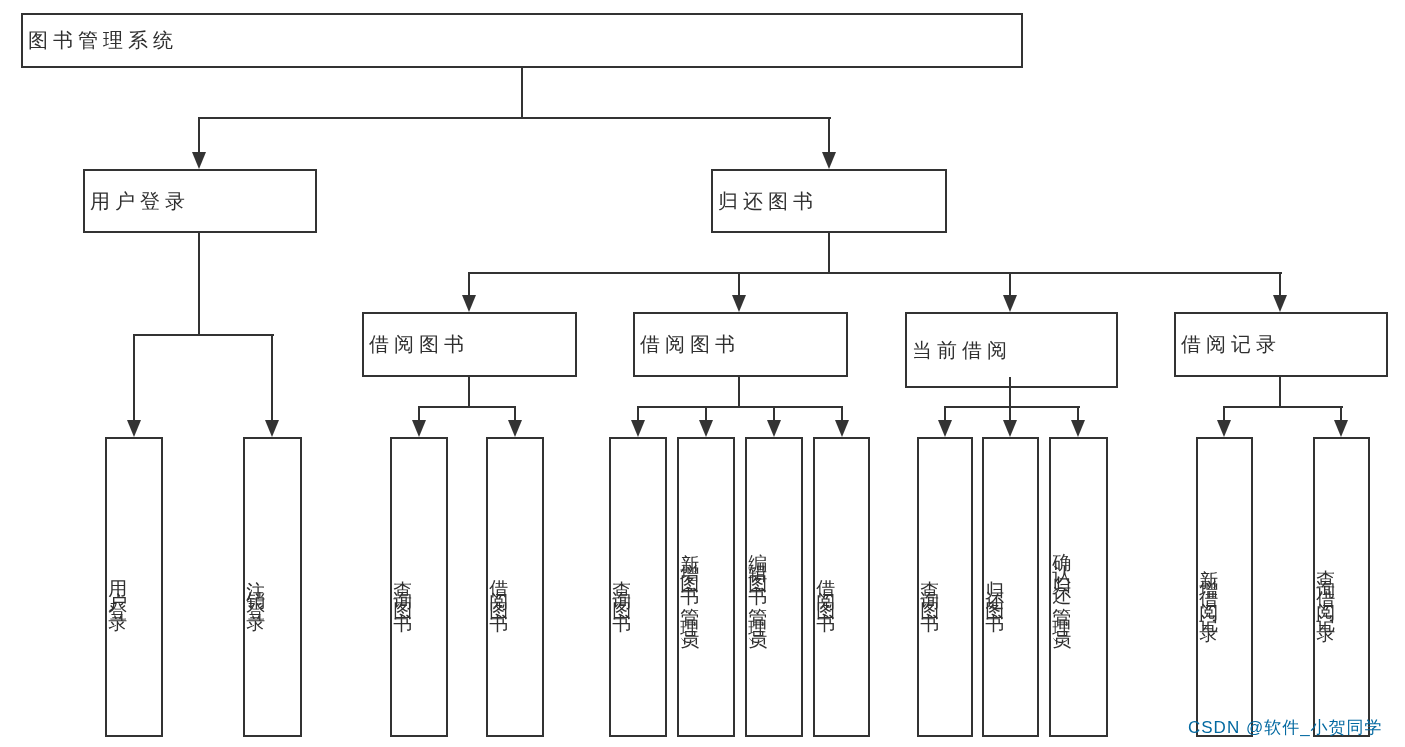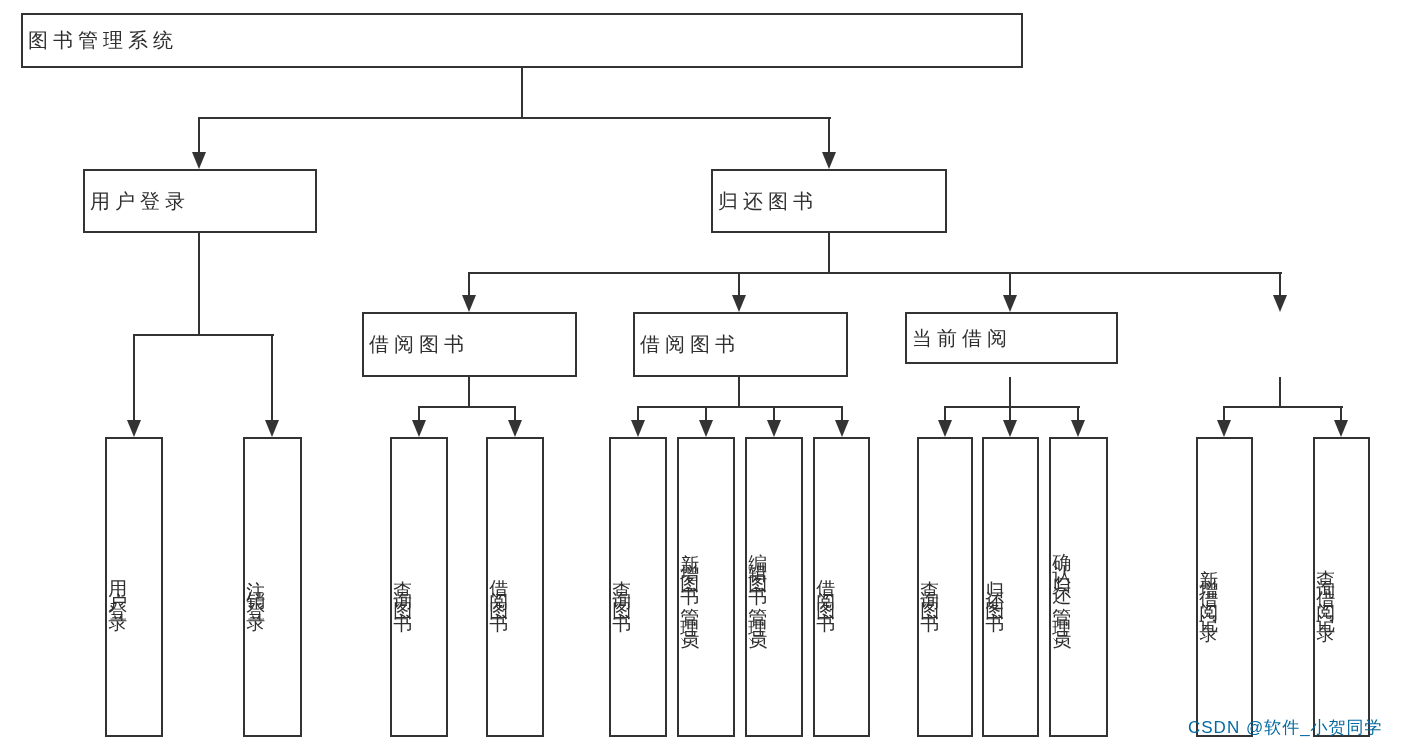--- a/index.html
+++ b/index.html
@@ -65,22 +65,25 @@
   <div class="arr" style="left:1003px;top:295px;"></div>
   <div class="ln" style="left:1279px;top:274px;width:2px;height:21px;"></div>
   <div class="arr" style="left:1273px;top:295px;"></div>
 
   <div class="box" style="left:362px;top:312px;width:215px;height:65px;">
     <span class="hlabel">借阅图书</span>
   </div>
   <div class="box" style="left:633px;top:312px;width:215px;height:65px;">
     <span class="hlabel">借阅图书</span>
   </div>
-  <div class="box" style="left:905px;top:312px;width:213px;height:52px;">
+  <div class="box" style="left:905px;top:312px;width:213px;height:76px;">
     <span class="hlabel">当前借阅</span>
+  </div>
+  <div class="box" style="left:1174px;top:312px;width:214px;height:65px;">
+    <span class="hlabel">借阅记录</span>
   </div>
 
   <div class="ln" style="left:468px;top:377px;width:2px;height:30px;"></div>
   <div class="ln" style="left:418px;top:406px;width:98px;height:2px;"></div>
   <div class="ln" style="left:418px;top:408px;width:2px;height:12px;"></div>
   <div class="arr" style="left:412px;top:420px;"></div>
   <div class="ln" style="left:514px;top:408px;width:2px;height:12px;"></div>
   <div class="arr" style="left:508px;top:420px;"></div>
 
   <div class="ln" style="left:738px;top:377px;width:2px;height:30px;"></div>

